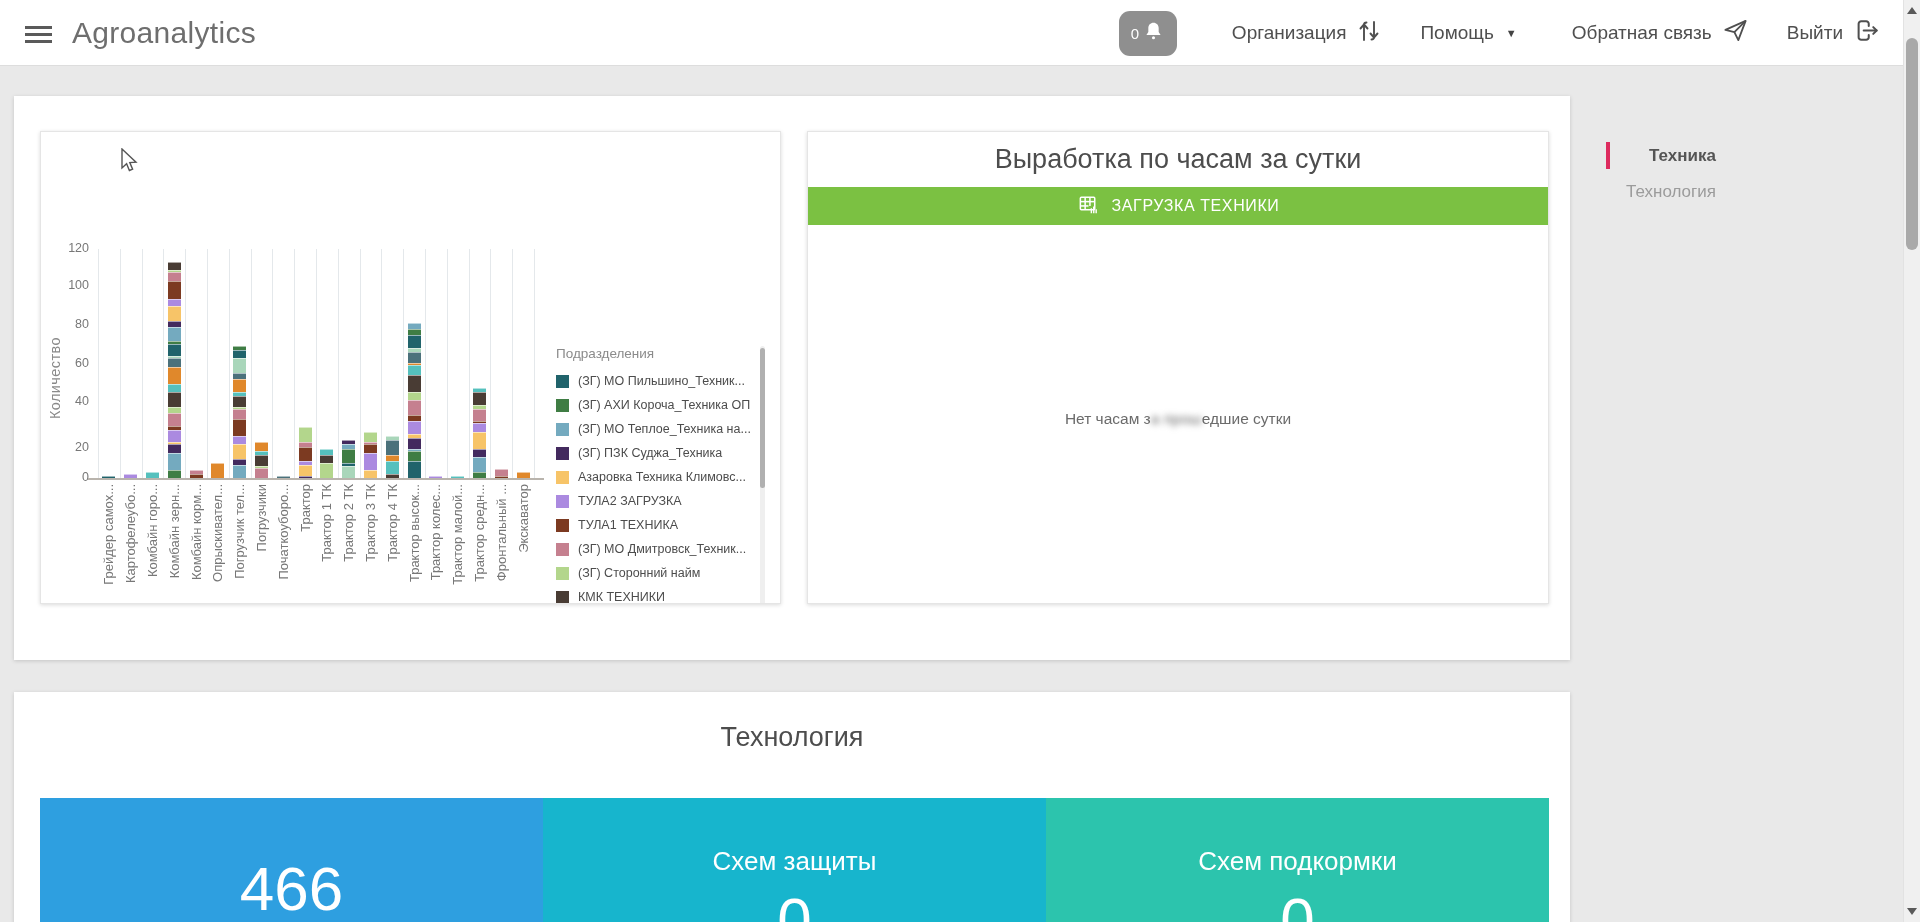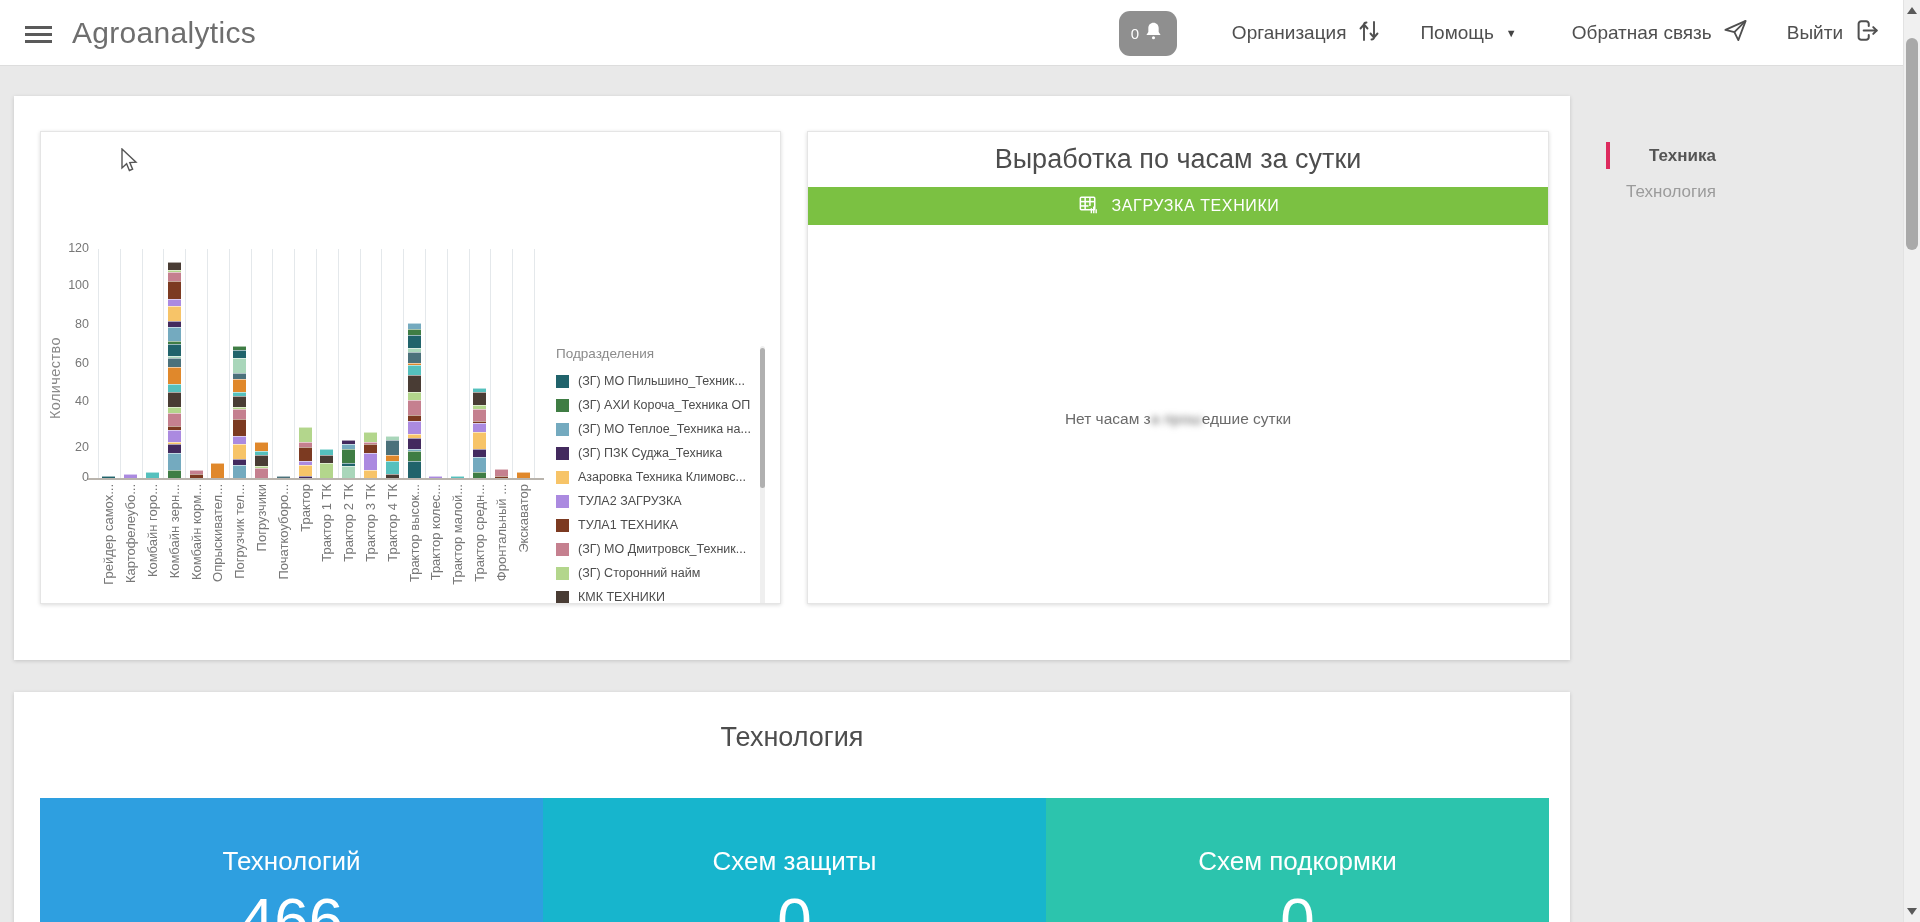--- a/index.html
+++ b/index.html
@@ -459,21 +459,20 @@
   </div>
   <div class="side-item">
     <span>Технология</span>
   </div>
 </div>
 
 <div class="panel-bottom">
   <div class="section-title">Технология</div>
   <div class="tiles">
     <div class="tile" style="background: rgb(46, 159, 224);">
-      <div class="t-label">Технологий</div>
       <div class="t-value">466</div>
     </div>
     <div class="tile" style="background: rgb(23, 181, 205);">
       <div class="t-label">Схем защиты</div>
       <div class="t-value">0</div>
     </div>
     <div class="tile" style="background: rgb(44, 196, 173);">
       <div class="t-label">Схем подкормки</div>
       <div class="t-value">0</div>
     </div>

